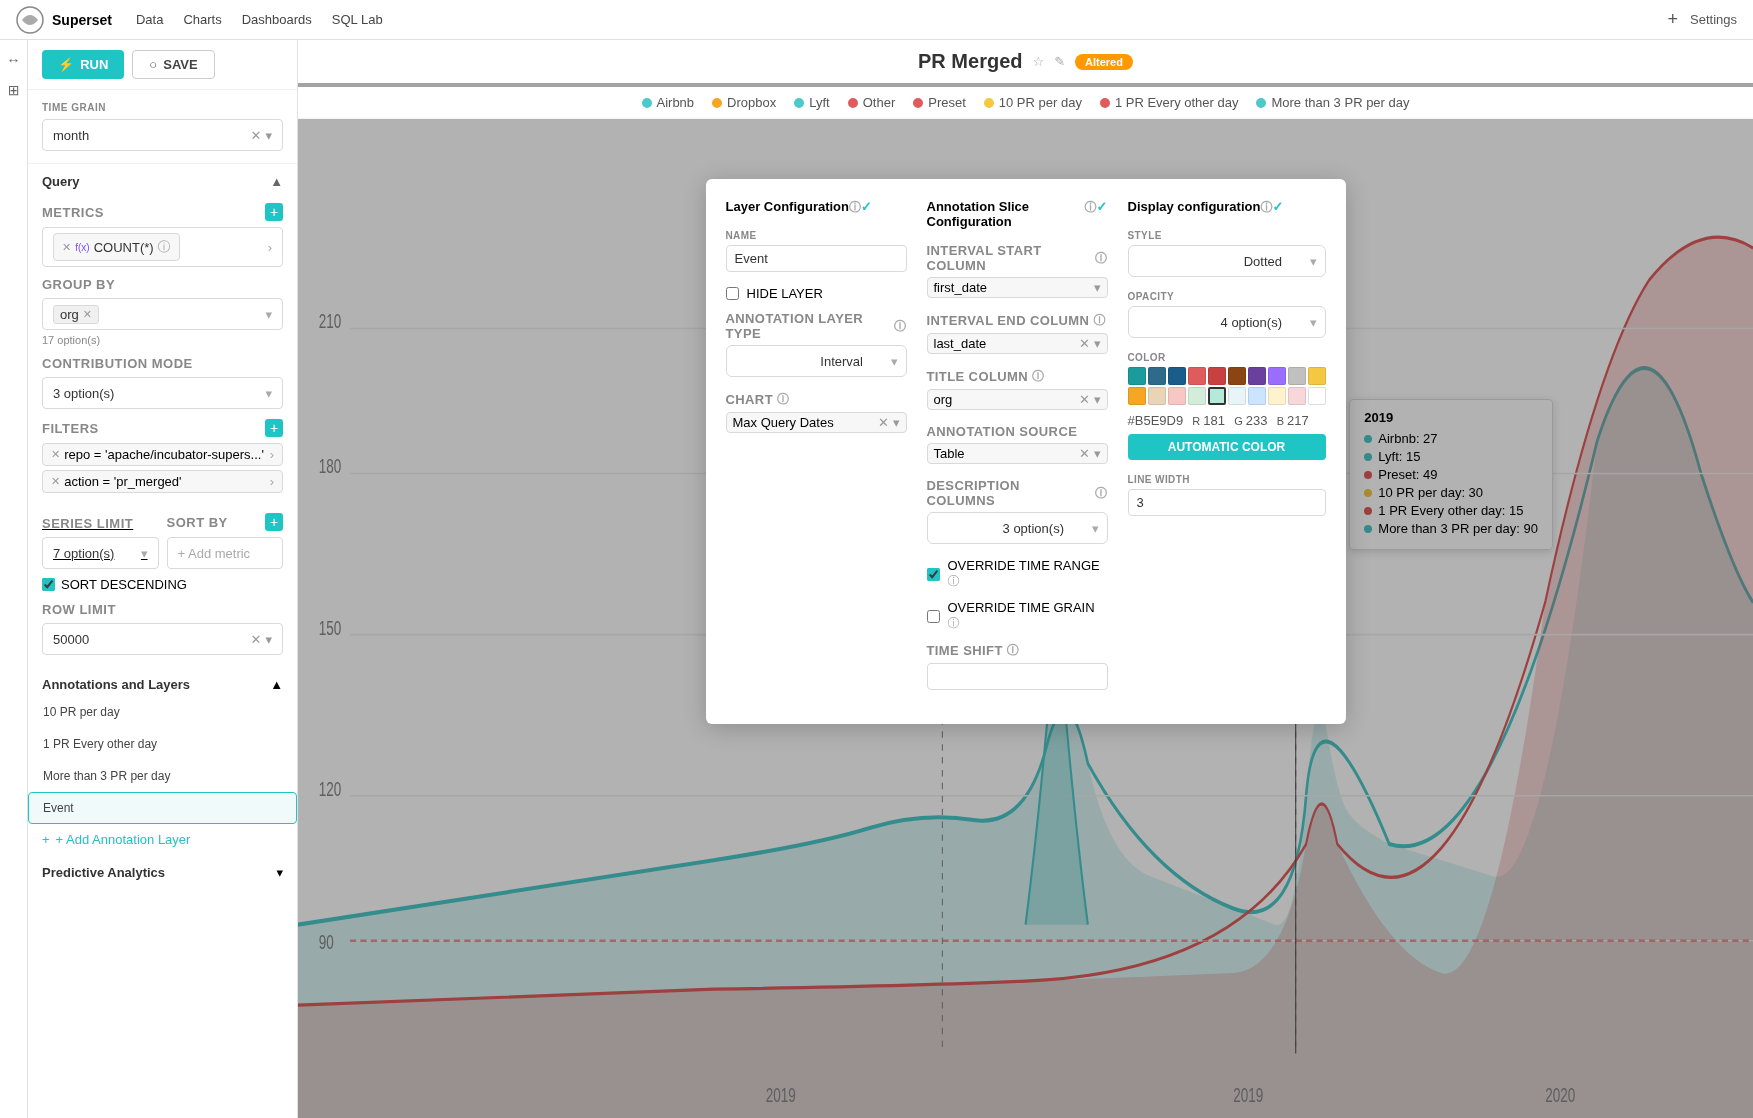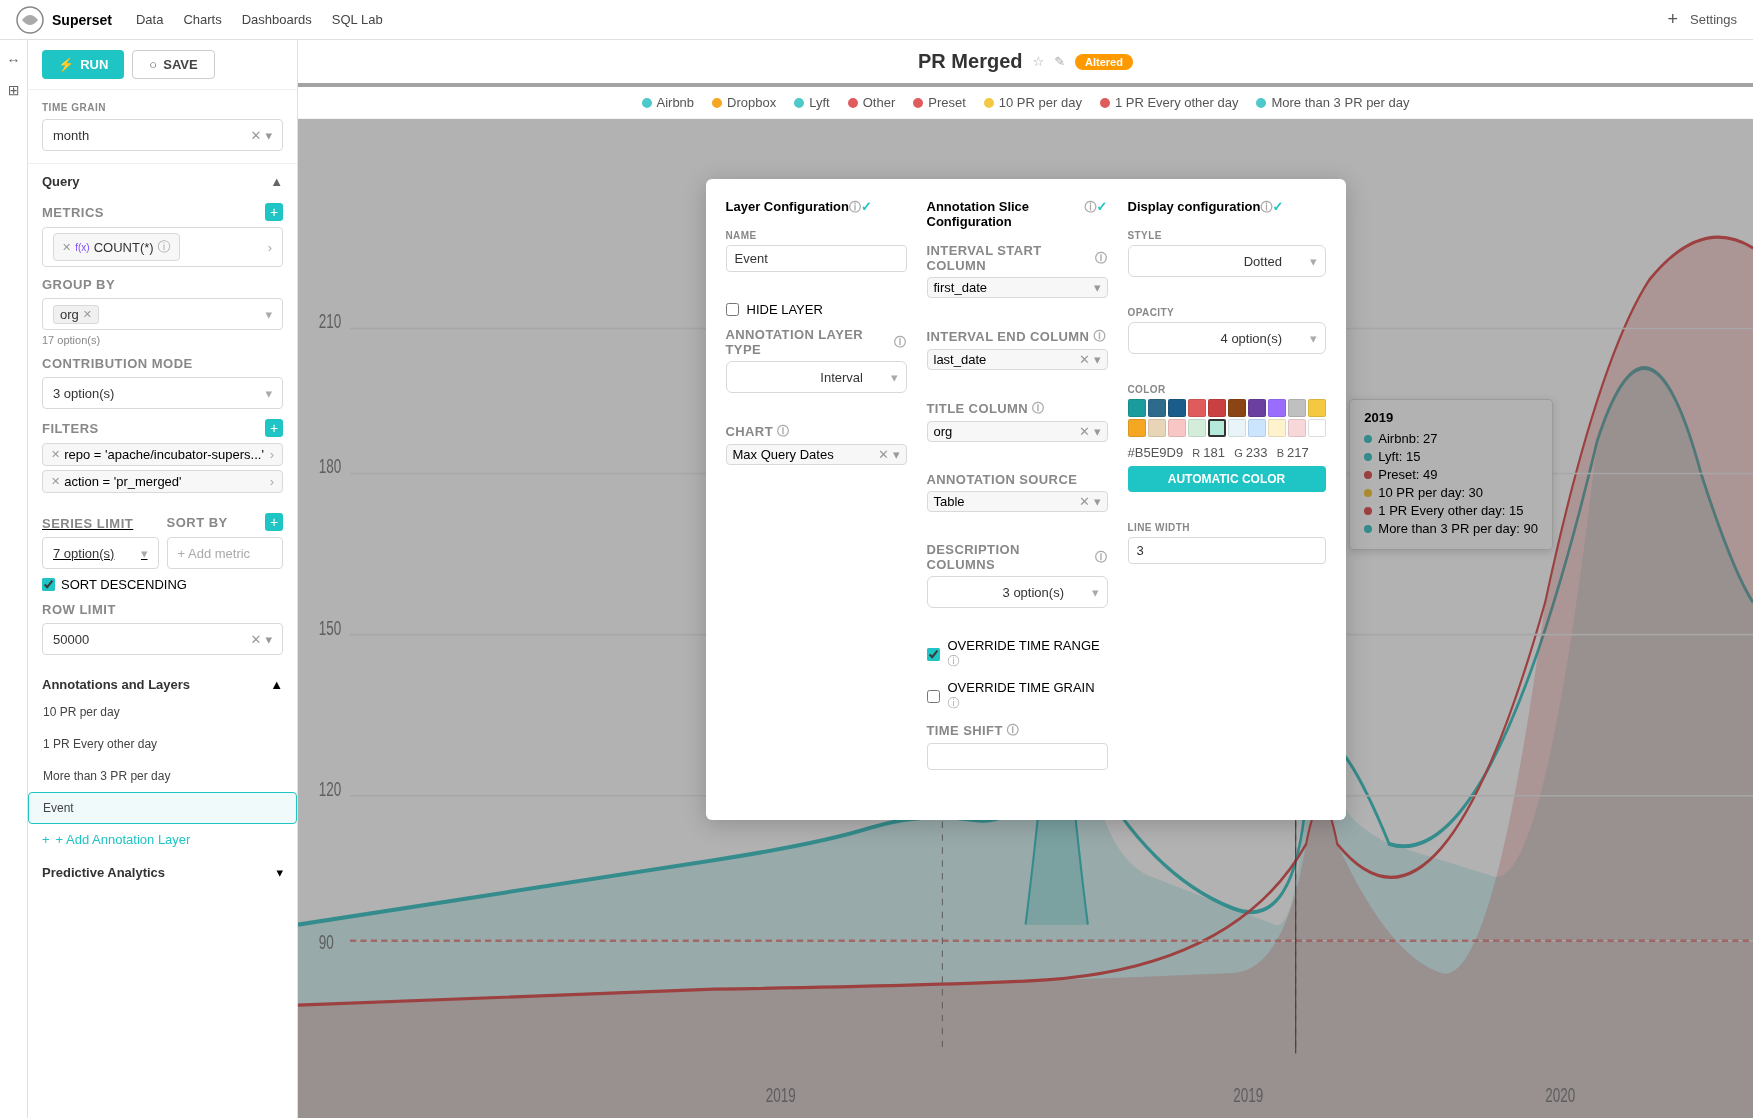--- a/index.html
+++ b/index.html
@@ -216,21 +216,21 @@
       border-bottom: 1px solid #e0e0e0;
       font-weight: 600;
       font-size: 15px;
     }
     .modal-body { padding: 20px; }
     .modal-cols { display: grid; grid-template-columns: 1fr 1fr 1fr; gap: 20px; }
     .modal-col-title { font-weight: 700; font-size: 12px; margin-bottom: 14px; display: flex; align-items: flex-start; }
     .check-icon { color: #1fc4c4; }
     .info-icon { color: #aaa; font-size: 12px; }
 
-    .modal-field { margin-bottom: 30px; }
+    .modal-field { margin-bottom: 14px; }
     .modal-label { font-size: 10px; font-weight: 700; text-transform: uppercase; color: #888; margin-bottom: 4px; letter-spacing: 0.4px; display: flex; align-items: center; gap: 4px; }
     .modal-input {
       width: 100%;
       border: 1px solid #d9d9d9;
       border-radius: 4px;
       padding: 5px 8px;
       font-size: 13px;
       color: #333;
       background: #fff;
       outline: none;

